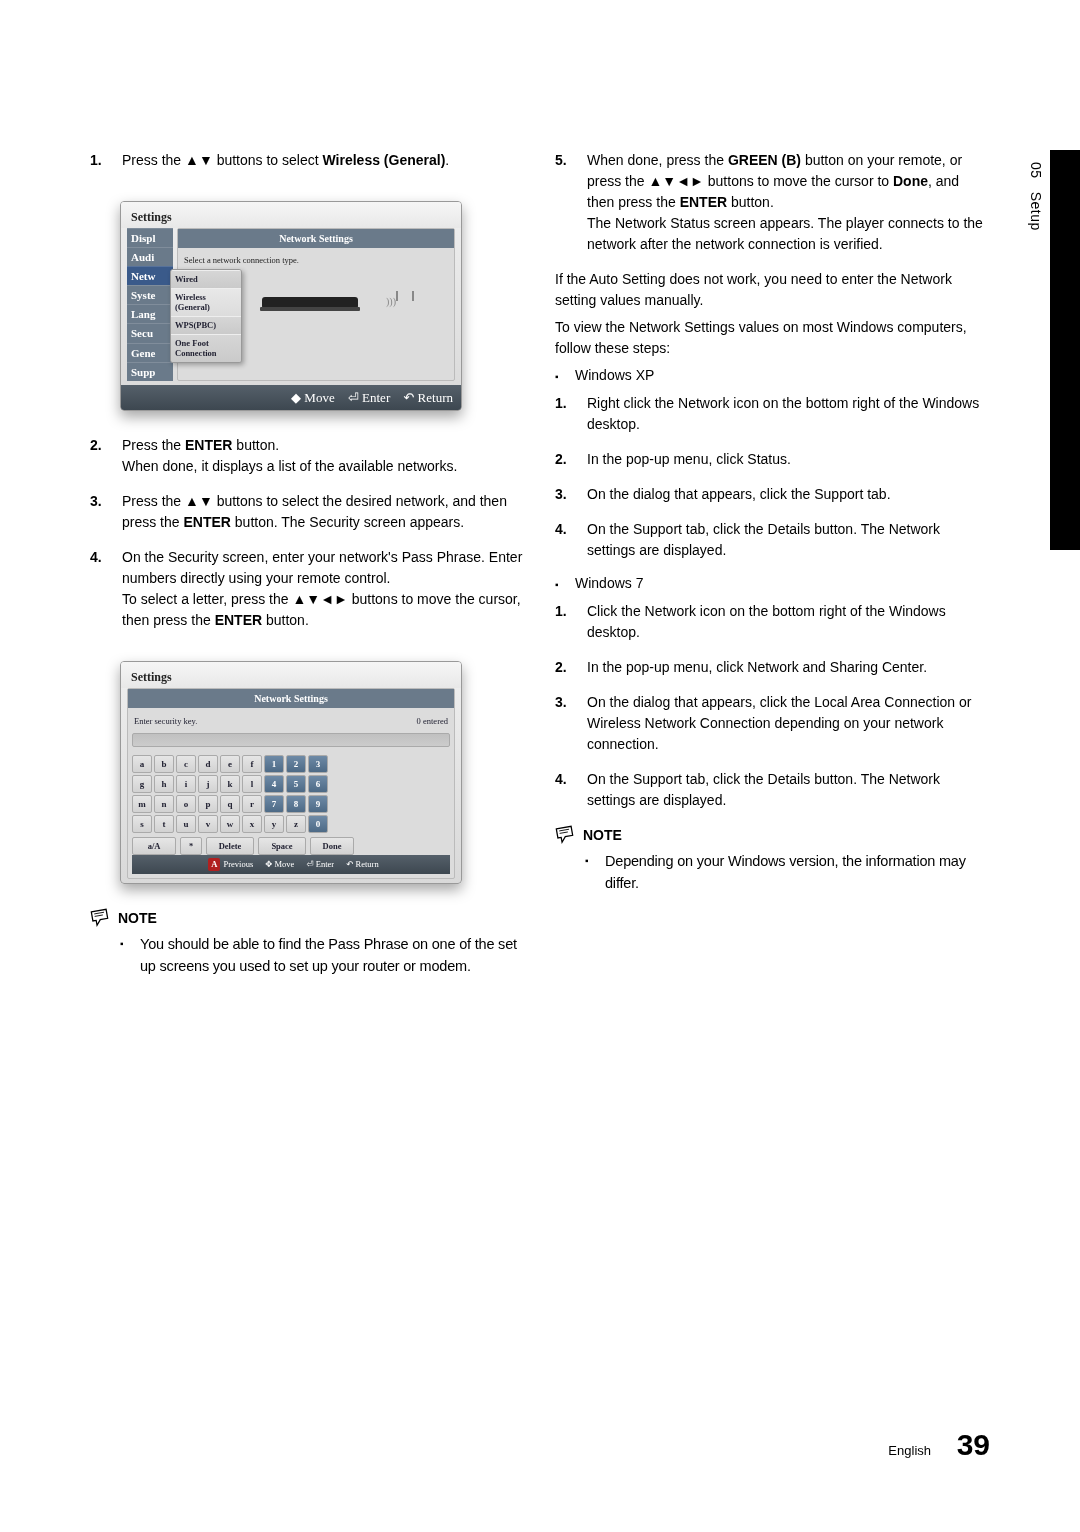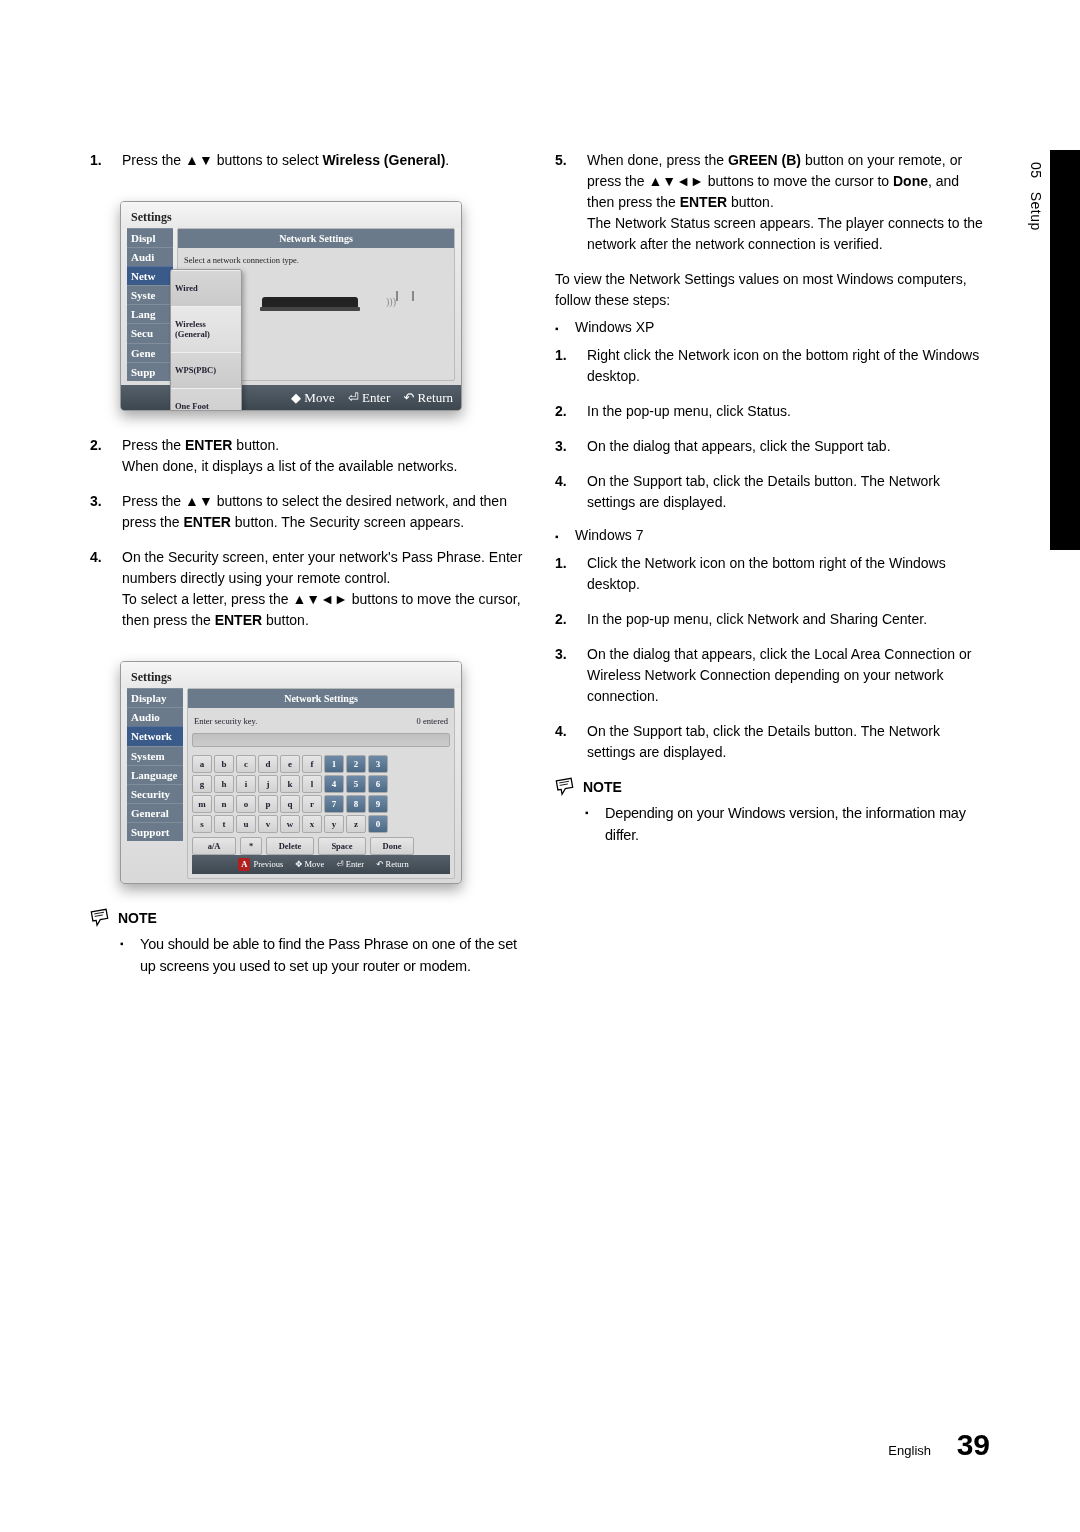--- a/index.html
+++ b/index.html
@@ -162,21 +162,21 @@
     left:-8px;
     top:40px;
     width:70px;
     background:#c9c9c9;
     border:1px solid #999;
     border-radius:3px;
     overflow:hidden;
     box-shadow:2px 2px 5px rgba(0,0,0,0.3);
   }
   .mock .opts div {
-    padding:13px 4px;
+    padding:4px 4px;
     font-size:8.5px;
     font-weight:bold;
     color:#223;
     border-top:1px solid #eee;
     background:linear-gradient(#d6d6d6,#cacaca);
     line-height:1.1;
   }
   .mock .opts div.active { background:linear-gradient(#e8e8e8,#dcdcdc); }
   .mock .device {
     margin:10px auto 10px auto;
@@ -350,30 +350,20 @@
             <div class="body">Press the ▲▼ buttons to select the desired network, and then press the <b>ENTER</b> button. The Security screen appears.</div>
           </li>
           <li>
             <span class="num">4.</span>
             <div class="body">On the Security screen, enter your network's Pass Phrase. Enter numbers directly using your remote control.<br>To select a letter, press the ▲▼◄► buttons to move the cursor, then press the <b>ENTER</b> button.</div>
           </li>
           <li style="display:block">
   <div class="mock mock2">
     <div class="title">Settings</div>
     <div class="inner">
-      <div class="side">
-                  <div class="">Display</div>
-                  <div class="">Audio</div>
-                  <div class="sel">Network</div>
-                  <div class="">System</div>
-                  <div class="">Language</div>
-                  <div class="">Security</div>
-                  <div class="">General</div>
-                  <div class="">Support</div>
-                </div>
       <div class="pane">
         <div class="panehdr">Network Settings</div>
         <div class="enterline">
           <span>Enter security key.</span>
           <span>0 entered</span>
         </div>
         <div class="input"></div>
         <div class="kb">
       <div class="">a</div>
                     <div class="">b</div>
@@ -447,20 +437,21 @@
     </div>
 
     <div class="col">
       <ol class="main" id="right-top">
           <li>
             <span class="num">5.</span>
             <div class="body">When done, press the <b>GREEN (B)</b> button on your remote, or press the ▲▼◄► buttons to move the cursor to <b>Done</b>, and then press the <b>ENTER</b> button.<br>The Network Status screen appears. The player connects to the network after the network connection is verified.</div>
           </li>
         </ol>
 
+      <div style="line-height:1.5;margin-bottom:6px;">If the Auto Setting does not work, you need to enter the Network setting values manually.</div>
       <div style="line-height:1.5;margin-bottom:6px;">To view the Network Settings values on most Windows computers, follow these steps:</div>
 
       <div class="bullet-line">
         <span class="sq">▪</span>
         <span>Windows XP</span>
       </div>
       <ol class="main" id="xp-list">
           <li>
             <span class="num">1.</span>
             <div class="body">Right click the Network icon on the bottom right of the Windows desktop.</div>

